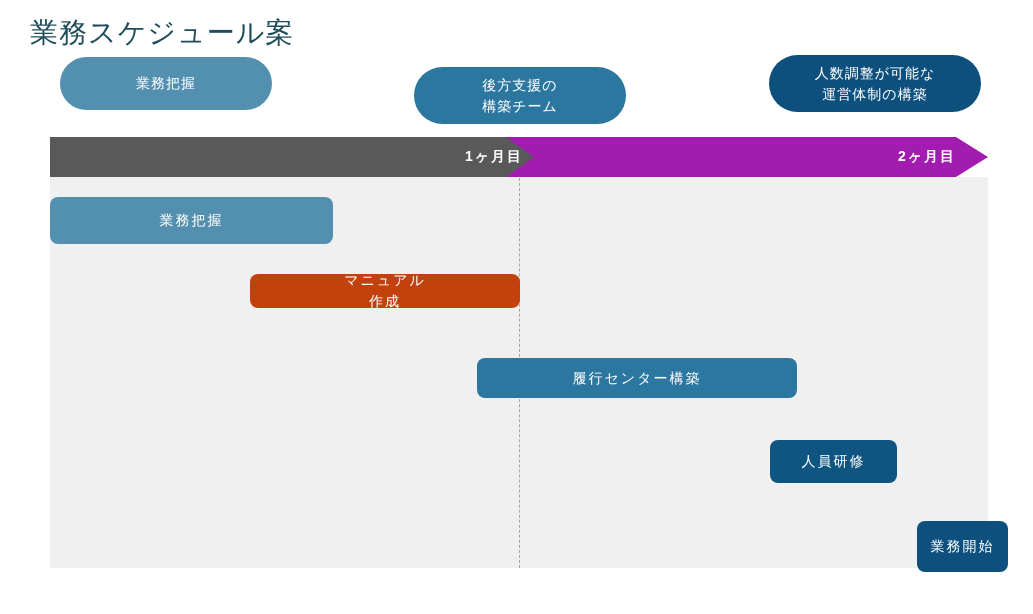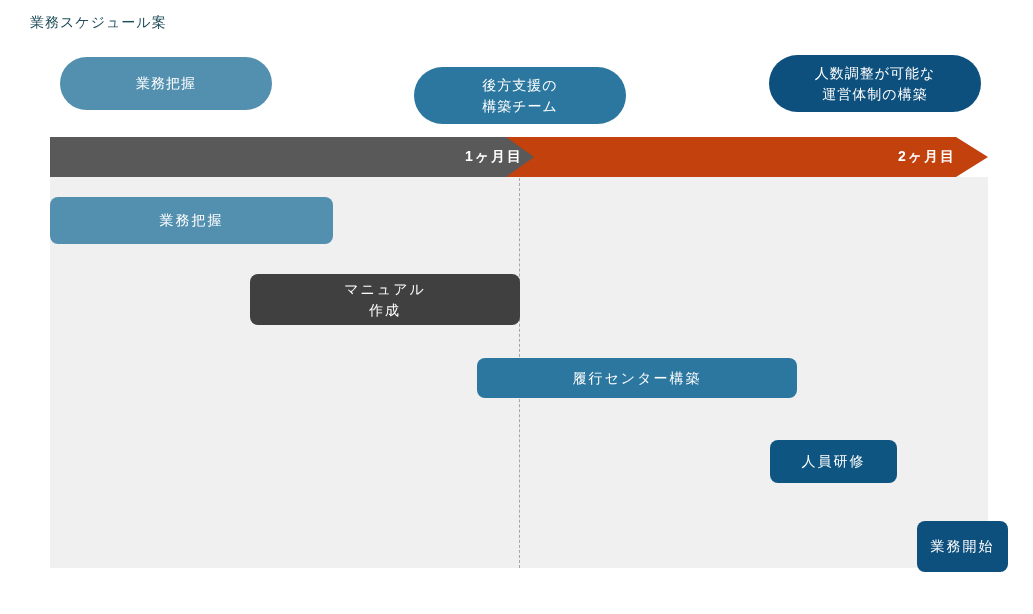--- a/index.html
+++ b/index.html
@@ -19,21 +19,21 @@
     background: #ffffff;
     overflow: hidden;
   }
 
   
   .title {
     position: absolute;
     left: 30px;
     top: 14px;
     font-family: "Liberation Serif", "DejaVu Serif", serif;
-    font-size: 14px;
+    font-size: 28px;
     letter-spacing: 1px;
     color: #1f4e5a;
     white-space: nowrap;
   }
 
   
   .pill {
     position: absolute;
     display: flex;
     align-items: center;
@@ -84,21 +84,21 @@
     box-sizing: border-box;
   }
   #chev-0 {
     left: 50px; top: 137px; width: 505px; height: 40px;
     background: #595959;
     clip-path: polygon(0 0, calc(100% - 32px) 0, 100% 50%, calc(100% - 32px) 100%, 0 100%);
     padding-right: 32px;
   }
   #chev-1 {
     left: 506px; top: 137px; width: 482px; height: 40px;
-    background: #c2410c;
+    background: #a21caf;
     clip-path: polygon(0 0, calc(100% - 32px) 0, 100% 50%, calc(100% - 32px) 100%, 0 100%, 28px 50%);
     padding-right: 32px; padding-left: 28px;
   }
 
   
   .bar {
     position: absolute;
     display: flex;
     align-items: center;
     justify-content: center;
@@ -107,21 +107,21 @@
     color: #ffffff;
     font-size: 14px;
     line-height: 1.5;
     letter-spacing: 2px;
     box-sizing: border-box;
     padding: 3px 8px;
   }
   .bar-line { display: block; white-space: nowrap; }
 
   #bar-0 { left: 50px;  top: 197px; width: 283px; height: 47px; background: #5390b0; }
-  #bar-1 { left: 250px; top: 274px; width: 270px; height: 51px; background: #404040; }
+  #bar-1 { left: 250px; top: 274px; width: 270px; height: 34px; background: #c2410c; }
   #bar-2 { left: 477px; top: 358px; width: 320px; height: 40px; background: #2b77a0; }
   #bar-3 { left: 770px; top: 440px; width: 127px; height: 43px; background: #0e5581; }
   #bar-4 { left: 897px; top: 521px; width: 91px; height: 51px; background: #0d4f7d; margin-left: 20px; }
 </style>
 </head>
 <body>
 
 <div id="canvas">
 
   <div class="title">業務スケジュール案</div>

